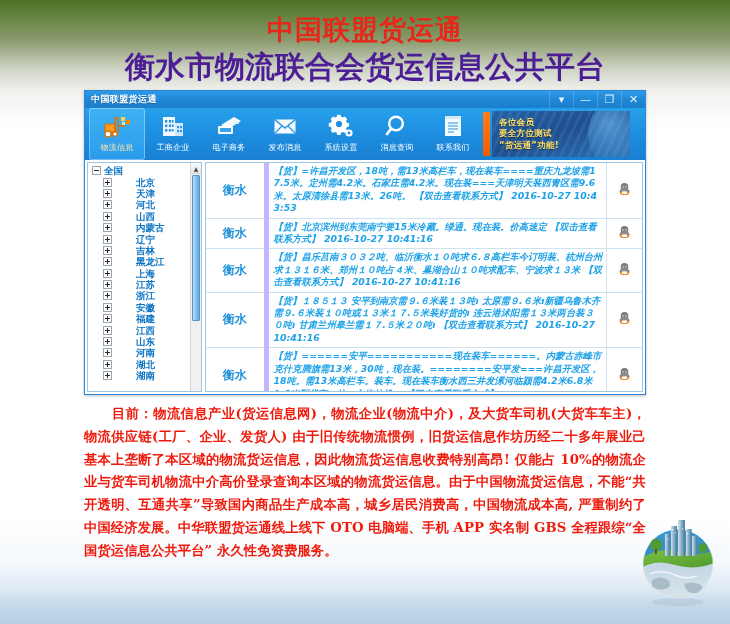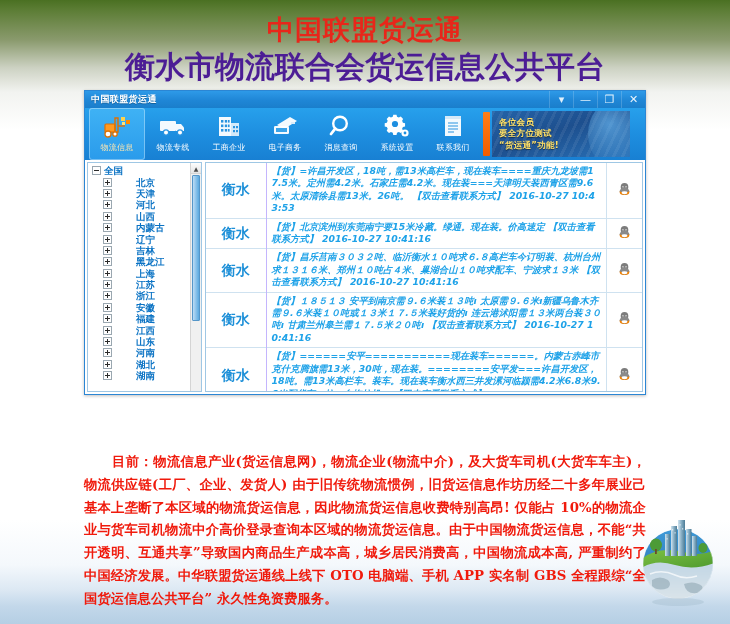--- a/index.html
+++ b/index.html
@@ -236,24 +236,24 @@
     background: #ffffff;
     position: relative;
     overflow: hidden;
   }
   .data-table { width: 100%; border-collapse: collapse; table-layout: fixed; }
   .data-table tr { border-bottom: 1px solid #cfe2f0; }
   .col-city { width: 60px; }
   .col-icon { width: 36px; }
   .td-city {
     text-align: center;
-    font-size: 14px;
+    font-size: 12px;
     font-weight: bold;
     color: #1c8fd8;
-    border-right: 1px solid #c4b5fd;
+    border-right: 5px solid #c4b5fd;
     vertical-align: middle;
   }
   .td-msg {
     font-size: 9.3px;
     line-height: 12.4px;
     color: #1ea2e8;
     font-weight: bold;
     padding: 2px 3px 3px 5px;
     word-break: break-all;
     vertical-align: middle;
@@ -275,21 +275,20 @@
   }
   .para-text {
     font-family: "DejaVu Serif", "Liberation Serif", serif;
     font-size: 13.3px;
     line-height: 22.8px;
     font-weight: bold;
     color: #f01a0c;
     text-align: justify;
     text-indent: 28px;
     letter-spacing: .1px;
-    margin-top: 48px;
   }
 
   
   .globe-wrap {
     position: absolute;
     left: 632px; top: 512px;
     width: 92px; height: 96px;
   }
 </style>
 </head>
@@ -324,31 +323,20 @@
           <circle cx="13" cy="21" r="2.2" fill="#fff" stroke="#e07000" stroke-width="1.3"></circle>
           <rect x="19" y="4" width="4" height="4" fill="#ffd24a"></rect>
           <rect x="24" y="7" width="4" height="4" fill="#ff8a00"></rect>
           <rect x="20" y="9" width="3" height="3" fill="#ffe27a"></rect>
         </svg>
       </span>
       <span class="tb-label">物流信息</span>
     </div>
 
 
-    <div class="tb-item">
-      <span class="tb-icon">
-        <svg width="30" height="26" viewBox="0 0 30 26">
-          <rect x="2" y="8" width="16" height="10" rx="1" fill="#ffffff" opacity=".95"></rect>
-          <path d="M18 11 L23 11 L26 14.5 L26 18 L18 18 Z" fill="#ffffff" opacity=".95"></path>
-          <circle cx="8" cy="19.5" r="2.6" fill="#ffffff" stroke="#2a94e0" stroke-width="1.2"></circle>
-          <circle cx="22" cy="19.5" r="2.6" fill="#ffffff" stroke="#2a94e0" stroke-width="1.2"></circle>
-        </svg>
-      </span>
-      <span class="tb-label">物流专线</span>
-    </div>
 
     <div class="tb-item">
       <span class="tb-icon">
         <svg width="28" height="26" viewBox="0 0 28 26">
           <rect x="4" y="4" width="12" height="19" fill="#ffffff" opacity=".95"></rect>
           <rect x="16" y="10" width="8" height="13" fill="#ffffff" opacity=".8"></rect>
           <g fill="#2a94e0">
             <rect x="6" y="7" width="2.4" height="2.6"></rect>
               <rect x="9.8" y="7" width="2.4" height="2.6"></rect>
               <rect x="13" y="7" width="1.6" height="2.6"></rect>
@@ -373,43 +361,53 @@
         <svg width="30" height="26" viewBox="0 0 30 26">
           <path d="M7 12 L20 4 L27 8 L14 16 Z" fill="#ffffff" opacity=".95"></path>
           <rect x="4" y="13" width="15" height="8" rx="1.2" fill="#ffffff" opacity=".95"></rect>
           <rect x="6" y="15" width="11" height="4" fill="#3aa3e8"></rect>
           <rect x="21" y="9" width="4" height="2" fill="#d9ecfa"></rect>
         </svg>
       </span>
       <span class="tb-label">电子商务</span>
     </div>
 
-
     <div class="tb-item">
       <span class="tb-icon">
-        <svg width="26" height="26" viewBox="0 0 26 26">
-          <circle cx="12" cy="10.5" r="6.8" fill="none" stroke="#ffffff" stroke-width="2.4"></circle>
-          <path d="M7.2 15.6 L3 21" stroke="#ffffff" stroke-width="2.8" stroke-linecap="round"></path>
+        <svg width="28" height="26" viewBox="0 0 28 26">
+          <rect x="3" y="6" width="22" height="15" fill="#ffffff" opacity=".95" stroke="#2a94e0" stroke-width="1"></rect>
+          <path d="M3 6 L14 15 L25 6" fill="none" stroke="#2a94e0" stroke-width="1.4"></path>
+          <path d="M3 21 L11 13 M25 21 L17 13" stroke="#2a94e0" stroke-width="1.1" fill="none"></path>
         </svg>
       </span>
-      <span class="tb-label">消息查询</span>
+      <span class="tb-label">发布消息</span>
     </div>
 
     <div class="tb-item">
       <span class="tb-icon">
         <svg width="28" height="26" viewBox="0 0 28 26">
           <g fill="#ffffff">
             <path d="M11 2 h4 l.6 2.6 2.2 1 2.4-1.2 2.8 2.8 -1.2 2.4 1 2.2 2.6 .6 v4 l-2.6 .6 -1 2.2 1.2 2.4 -2.8 2.8 -2.4-1.2 -2.2 1 -.6 2.6 h-4 l-.6-2.6 -2.2-1 -2.4 1.2 -2.8-2.8 1.2-2.4 -1-2.2 -2.6-.6 v-4 l2.6-.6 1-2.2 -1.2-2.4 2.8-2.8 2.4 1.2 2.2-1 Z" transform="scale(.82) translate(1.5,0)"></path>
           </g>
           <circle cx="12" cy="11" r="3.1" fill="#1e8fe0"></circle>
           <circle cx="22" cy="20" r="3.6" fill="#ffffff"></circle>
           <circle cx="22" cy="20" r="1.4" fill="#1e8fe0"></circle>
         </svg>
       </span>
       <span class="tb-label">系统设置</span>
+    </div>
+
+    <div class="tb-item">
+      <span class="tb-icon">
+        <svg width="26" height="26" viewBox="0 0 26 26">
+          <circle cx="12" cy="10.5" r="6.8" fill="none" stroke="#ffffff" stroke-width="2.4"></circle>
+          <path d="M7.2 15.6 L3 21" stroke="#ffffff" stroke-width="2.8" stroke-linecap="round"></path>
+        </svg>
+      </span>
+      <span class="tb-label">消息查询</span>
     </div>
 
     <div class="tb-item">
       <span class="tb-icon">
         <svg width="24" height="26" viewBox="0 0 24 26">
           <rect x="4" y="3" width="16" height="3" fill="#d5e9f8"></rect>
           <rect x="4" y="6" width="16" height="17" fill="#ffffff" opacity=".95"></rect>
           <g stroke="#2a94e0" stroke-width="1.1">
             <path d="M7 10 h10 M7 13 h10 M7 16 h10 M7 19 h6"></path>
           </g>

